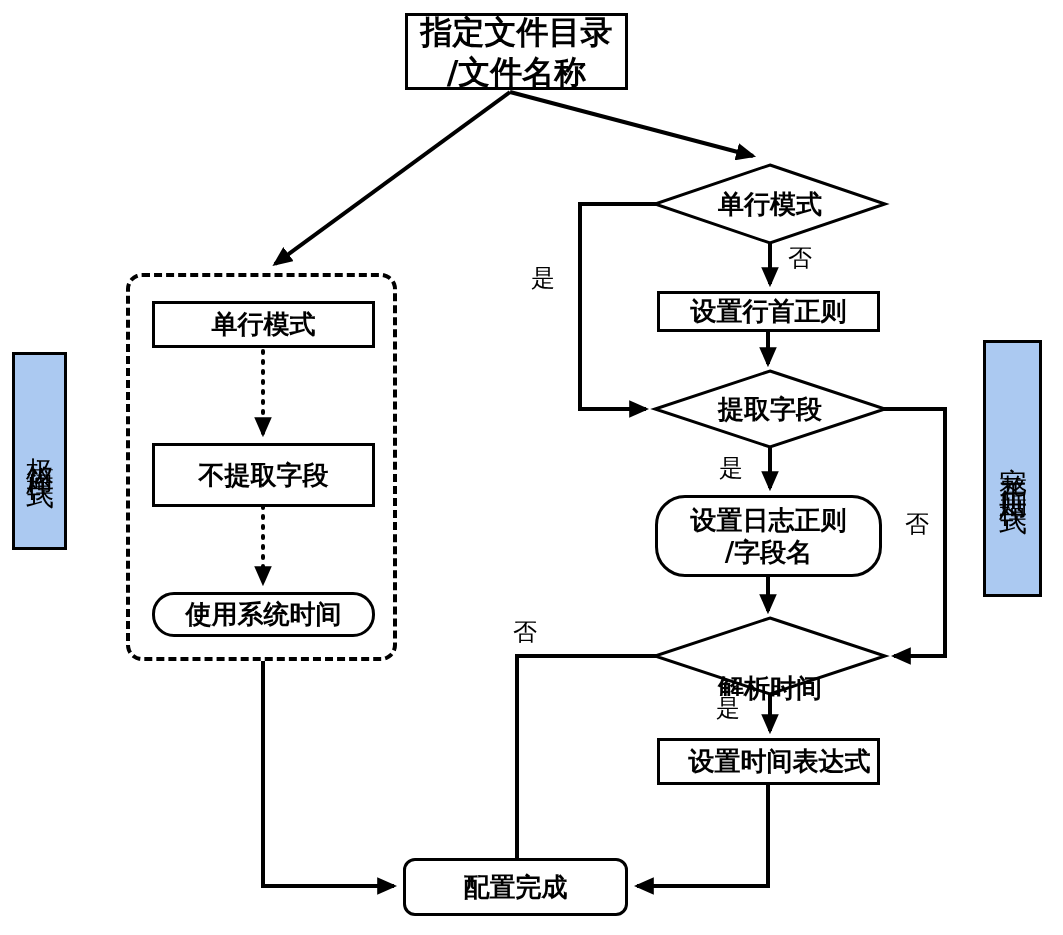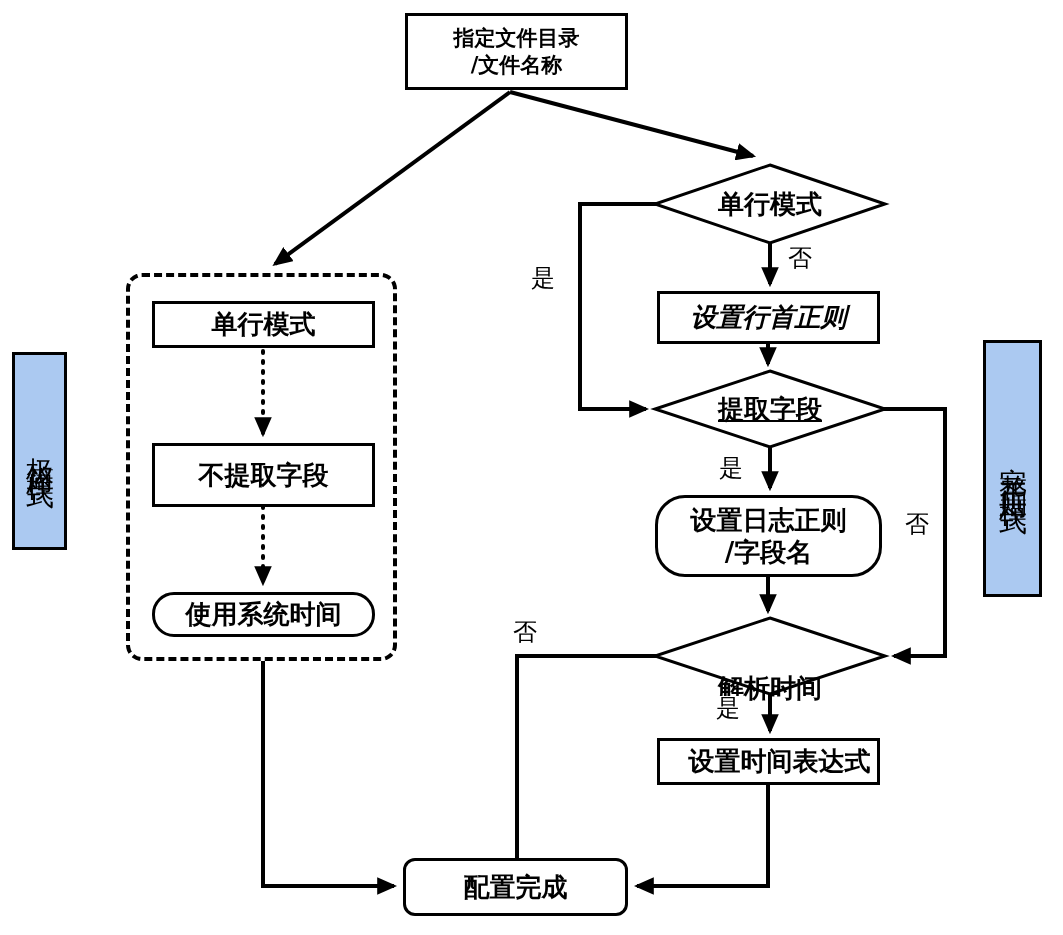--- a/index.html
+++ b/index.html
@@ -65,30 +65,30 @@
     font-weight: 500;
     letter-spacing: 8px;
   }
   .edge-label {
     position: absolute;
     font-size: 24px;
     font-weight: 500;
     background: #ffffff;
     line-height: 1;
   }
-  .start-node { left: 405px; top: 13px; width: 223px; height: 77px; font-size: 21px; }
-  .p1-node   { left: 657px; top: 291px; width: 223px; height: 53px; font-style: italic; }
+  .start-node { left: 405px; top: 13px; width: 223px; height: 77px; font-size: 32px; }
+  .p1-node   { left: 657px; top: 291px; width: 223px; height: 41px; }
   .p2-node   { left: 655px; top: 495px; width: 227px; height: 82px; border-radius: 30px; }
   .p3-node   { left: 657px; top: 738px; width: 223px; height: 47px; padding-left: 22px; }
   .end-node  { left: 403px; top: 858px; width: 225px; height: 58px; }
   .lbox1 { left: 152px; top: 301px; width: 223px; height: 47px; }
   .lbox2 { left: 152px; top: 443px; width: 223px; height: 64px; text-align: right; }
   .lbox3 { left: 152px; top: 592px; width: 223px; height: 45px; border-radius: 22px; }
   .d1-label { left: 655px; top: 165px; width: 230px; height: 78px; }
-  .d2-label { left: 655px; top: 371px; width: 230px; height: 76px; text-decoration: underline; }
+  .d2-label { left: 655px; top: 371px; width: 230px; height: 76px; }
   .d3-label { left: 655px; top: 650px; width: 230px; height: 76px; }
   .mode-left  { left: 12px;  top: 352px; width: 55px; height: 198px; }
   .mode-right { left: 983px; top: 340px; width: 59px; height: 257px; }
   .el-d1-no  { left: 788px; top: 246px; }
   .el-d1-yes { left: 531px; top: 266px; }
   .el-d2-yes { left: 719px; top: 456px; }
   .el-d2-no  { left: 905px; top: 512px; }
   .el-d3-no  { left: 513px; top: 620px; }
   .el-d3-yes { left: 716px; top: 696px; }
 </style>

